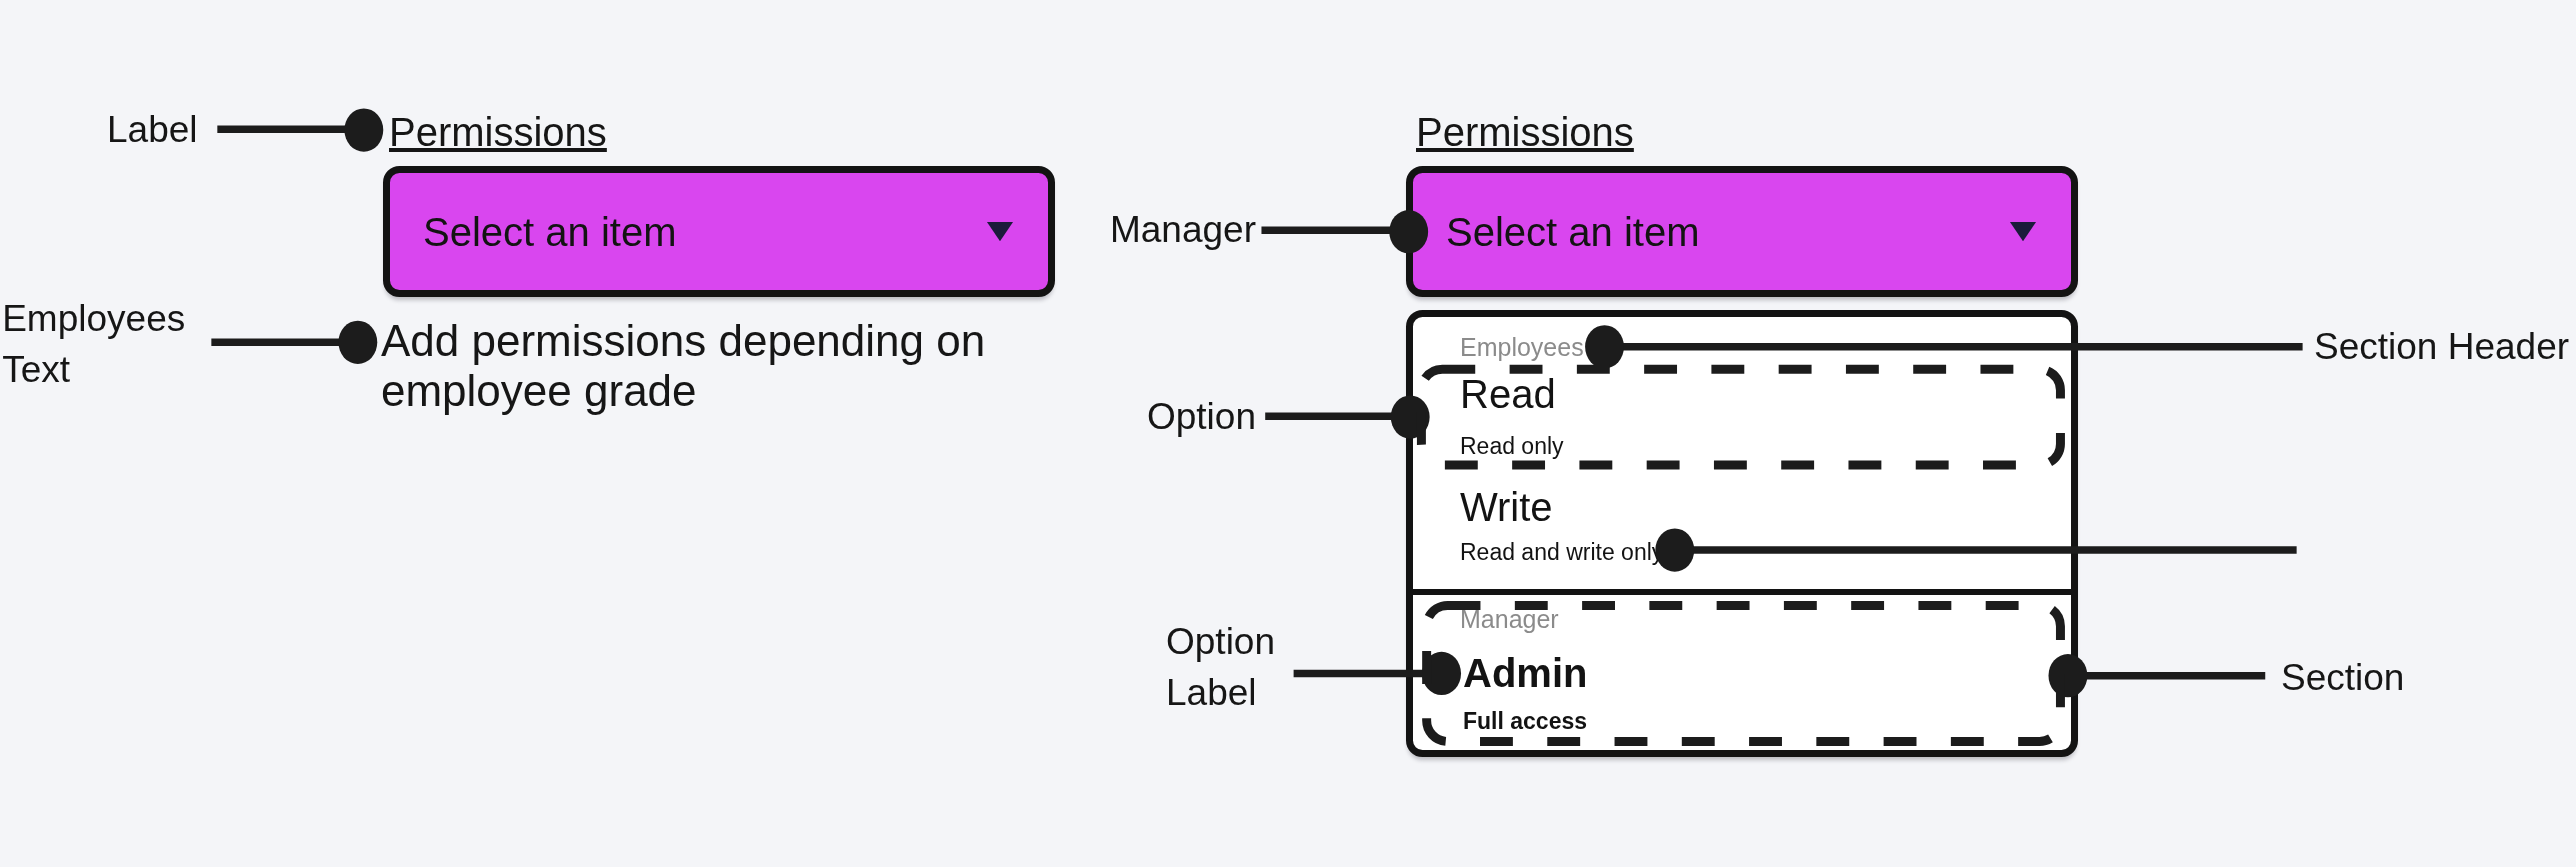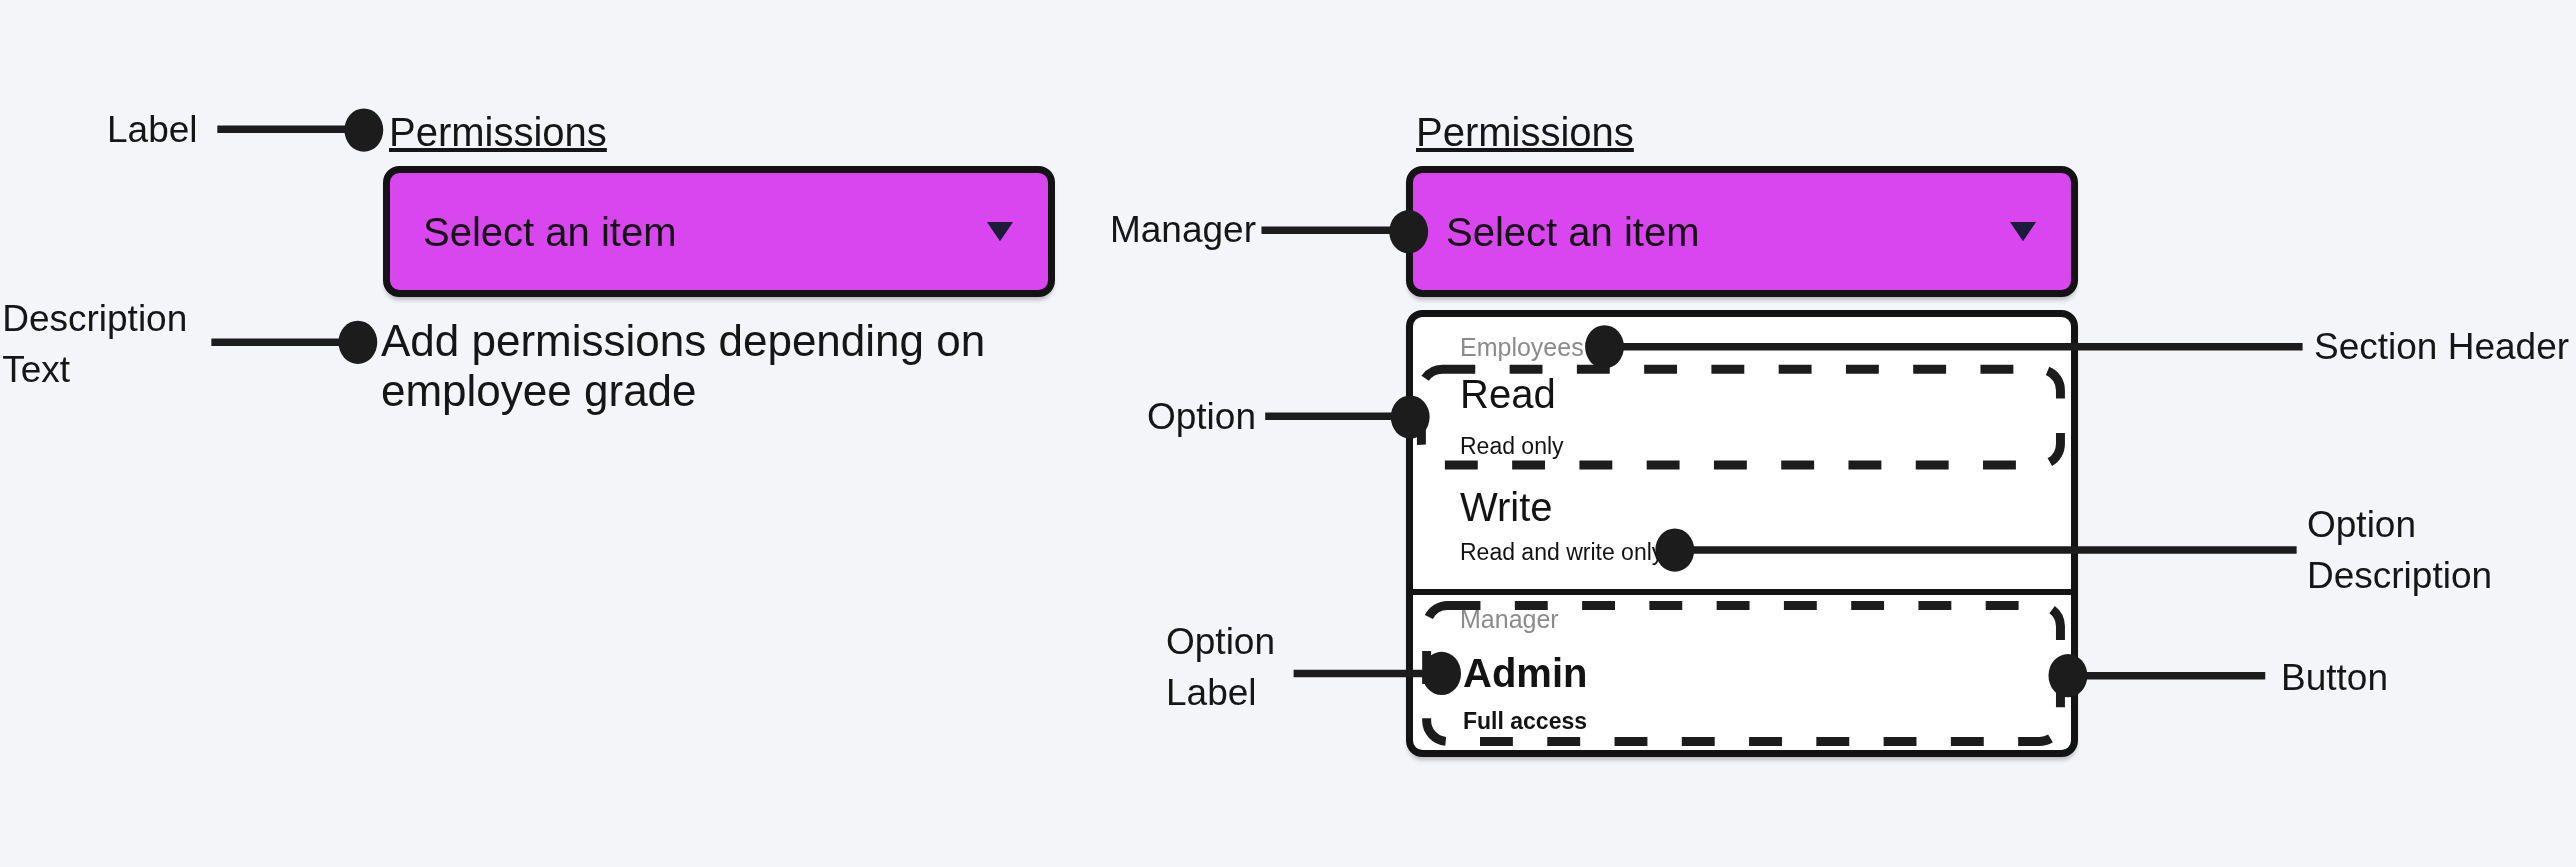--- a/index.html
+++ b/index.html
@@ -145,33 +145,32 @@
 
   <div class="abs section-header" style="left:1460px; top:607px;">Manager</div>
 
   <div class="abs option" style="left:1463px; top:651px;font-weight:bold;">
     <span class="title">Admin</span>
     <span class="desc" style="margin-top:9px;">Full access</span>
   </div>
 
   <div class="abs annotation" style="left:107px; top:109px; white-space:nowrap;">Label</div>
 
-  <div class="abs annotation multi" style="left:2.2px; top:293px; width:202px;">Description Text</div>
+  <div class="abs annotation multi" style="left:2.2px; top:293px; width:202px;">Employees Text</div>
 
   <div class="abs annotation right" style="left:1032px; top:209px; width:224px;">Manager</div>
 
   <div class="abs annotation right" style="left:1032px; top:396px; width:224px;">Option</div>
 
   <div class="abs annotation" style="left:2314px; top:326px; white-space:nowrap;">Section Header</div>
 
-  <div class="abs annotation multi" style="left:2307px; top:499px; width:224px;">Option Description</div>
 
   <div class="abs annotation multi" style="left:1166px; top:616px; width:131px;">Option Label</div>
 
-  <div class="abs annotation" style="left:2281px; top:657px; white-space:nowrap;">Button</div>
+  <div class="abs annotation" style="left:2281px; top:657px; white-space:nowrap;">Section</div>
 
   <svg id="overlay" width="2576" height="867" viewBox="0 0 3445 1160">
     <g stroke="#1c1c1c" stroke-width="10">
       <line x1="290" y1="173" x2="466" y2="173"></line>
       <line x1="282" y1="458" x2="458" y2="458"></line>
       <line x1="1687" y1="308" x2="1864" y2="308"></line>
       <line x1="2168" y1="464" x2="3080" y2="464"></line>
       <line x1="1692" y1="557" x2="1866" y2="557"></line>
       <line x1="2262" y1="736" x2="3072" y2="736"></line>
       <line x1="1730" y1="901" x2="1908" y2="901"></line>

